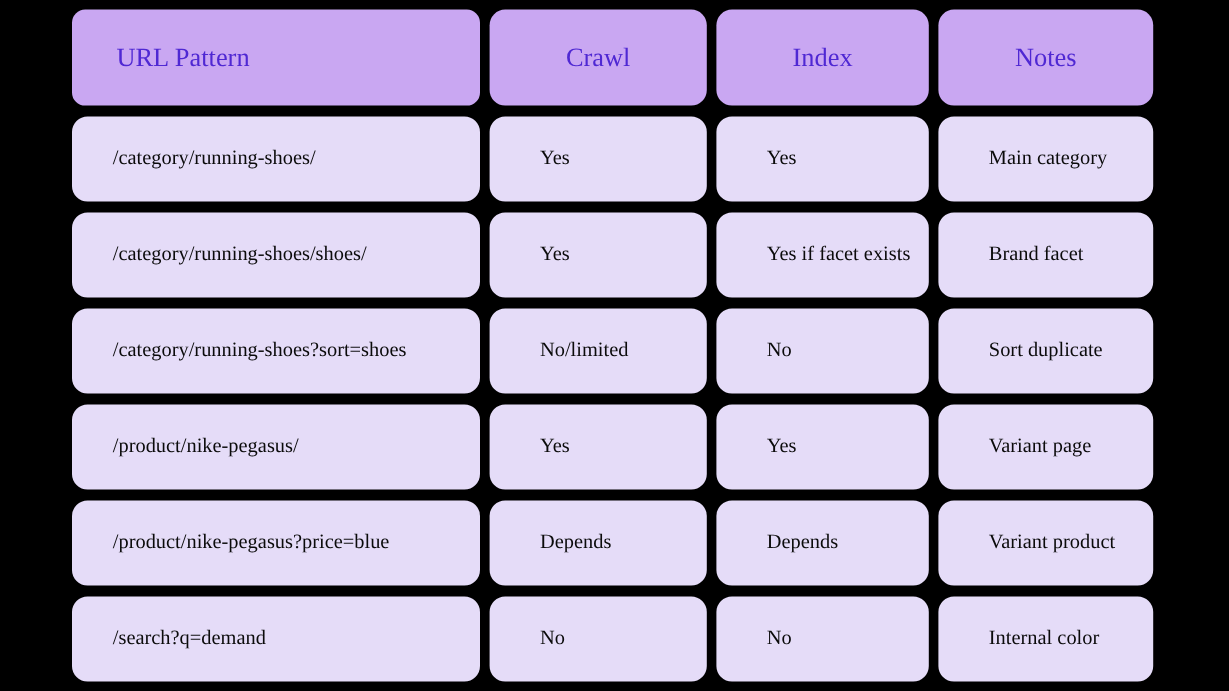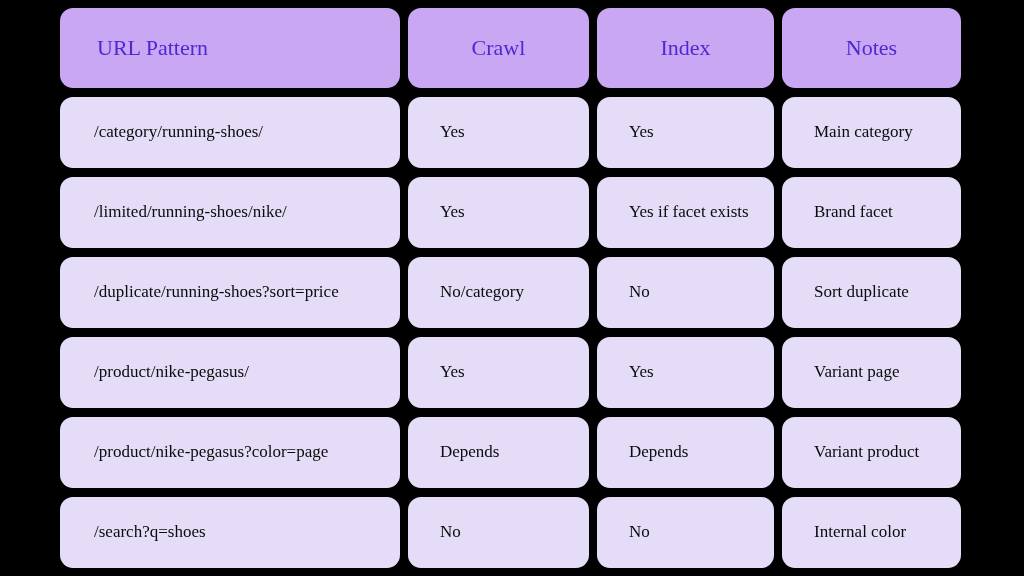--- a/index.html
+++ b/index.html
@@ -35,27 +35,28 @@
     color: #4f28d3;
     height: 80px;
     font-size: 22px;
     justify-content: center;
     text-align: right;
   }
   .cell.header.first {
     justify-content: flex-start;
     text-align: left;
     padding-left: 37px;
+    border-radius: 11px;
   }
   .cell.body {
     background: #e5dcf8;
     color: #0b0b0b;
     height: 71px;
     font-size: 17px;
-    padding-left: 32px;
+    padding-left: 42px;
     padding-right: 14px;
   }
   .cell.body.first {
     padding-left: 34px;
     padding-right: 10px;
   }
 </style>
 </head>
 <body>
 
@@ -69,47 +70,47 @@
   </div>
 
   <div class="row">
     <div class="cell body first">/category/running-shoes/</div>
     <div class="cell body">Yes</div>
     <div class="cell body">Yes</div>
     <div class="cell body">Main category</div>
   </div>
 
   <div class="row">
-    <div class="cell body first">/limited/running-shoes/nike/</div>
+    <div class="cell body first">/category/running-shoes/shoes/</div>
     <div class="cell body">Yes</div>
     <div class="cell body">Yes if facet exists</div>
     <div class="cell body">Brand facet</div>
   </div>
 
   <div class="row">
-    <div class="cell body first">/duplicate/running-shoes?sort=price</div>
-    <div class="cell body">No/category</div>
+    <div class="cell body first">/category/running-shoes?sort=shoes</div>
+    <div class="cell body">No/limited</div>
     <div class="cell body">No</div>
     <div class="cell body">Sort duplicate</div>
   </div>
 
   <div class="row">
     <div class="cell body first">/product/nike-pegasus/</div>
     <div class="cell body">Yes</div>
     <div class="cell body">Yes</div>
     <div class="cell body">Variant page</div>
   </div>
 
   <div class="row">
-    <div class="cell body first">/product/nike-pegasus?color=page</div>
+    <div class="cell body first">/product/nike-pegasus?price=blue</div>
     <div class="cell body">Depends</div>
     <div class="cell body">Depends</div>
     <div class="cell body">Variant product</div>
   </div>
 
   <div class="row">
-    <div class="cell body first">/search?q=shoes</div>
+    <div class="cell body first">/search?q=demand</div>
     <div class="cell body">No</div>
     <div class="cell body">No</div>
     <div class="cell body">Internal color</div>
   </div>
 
 </div>
 
 </body></html>

